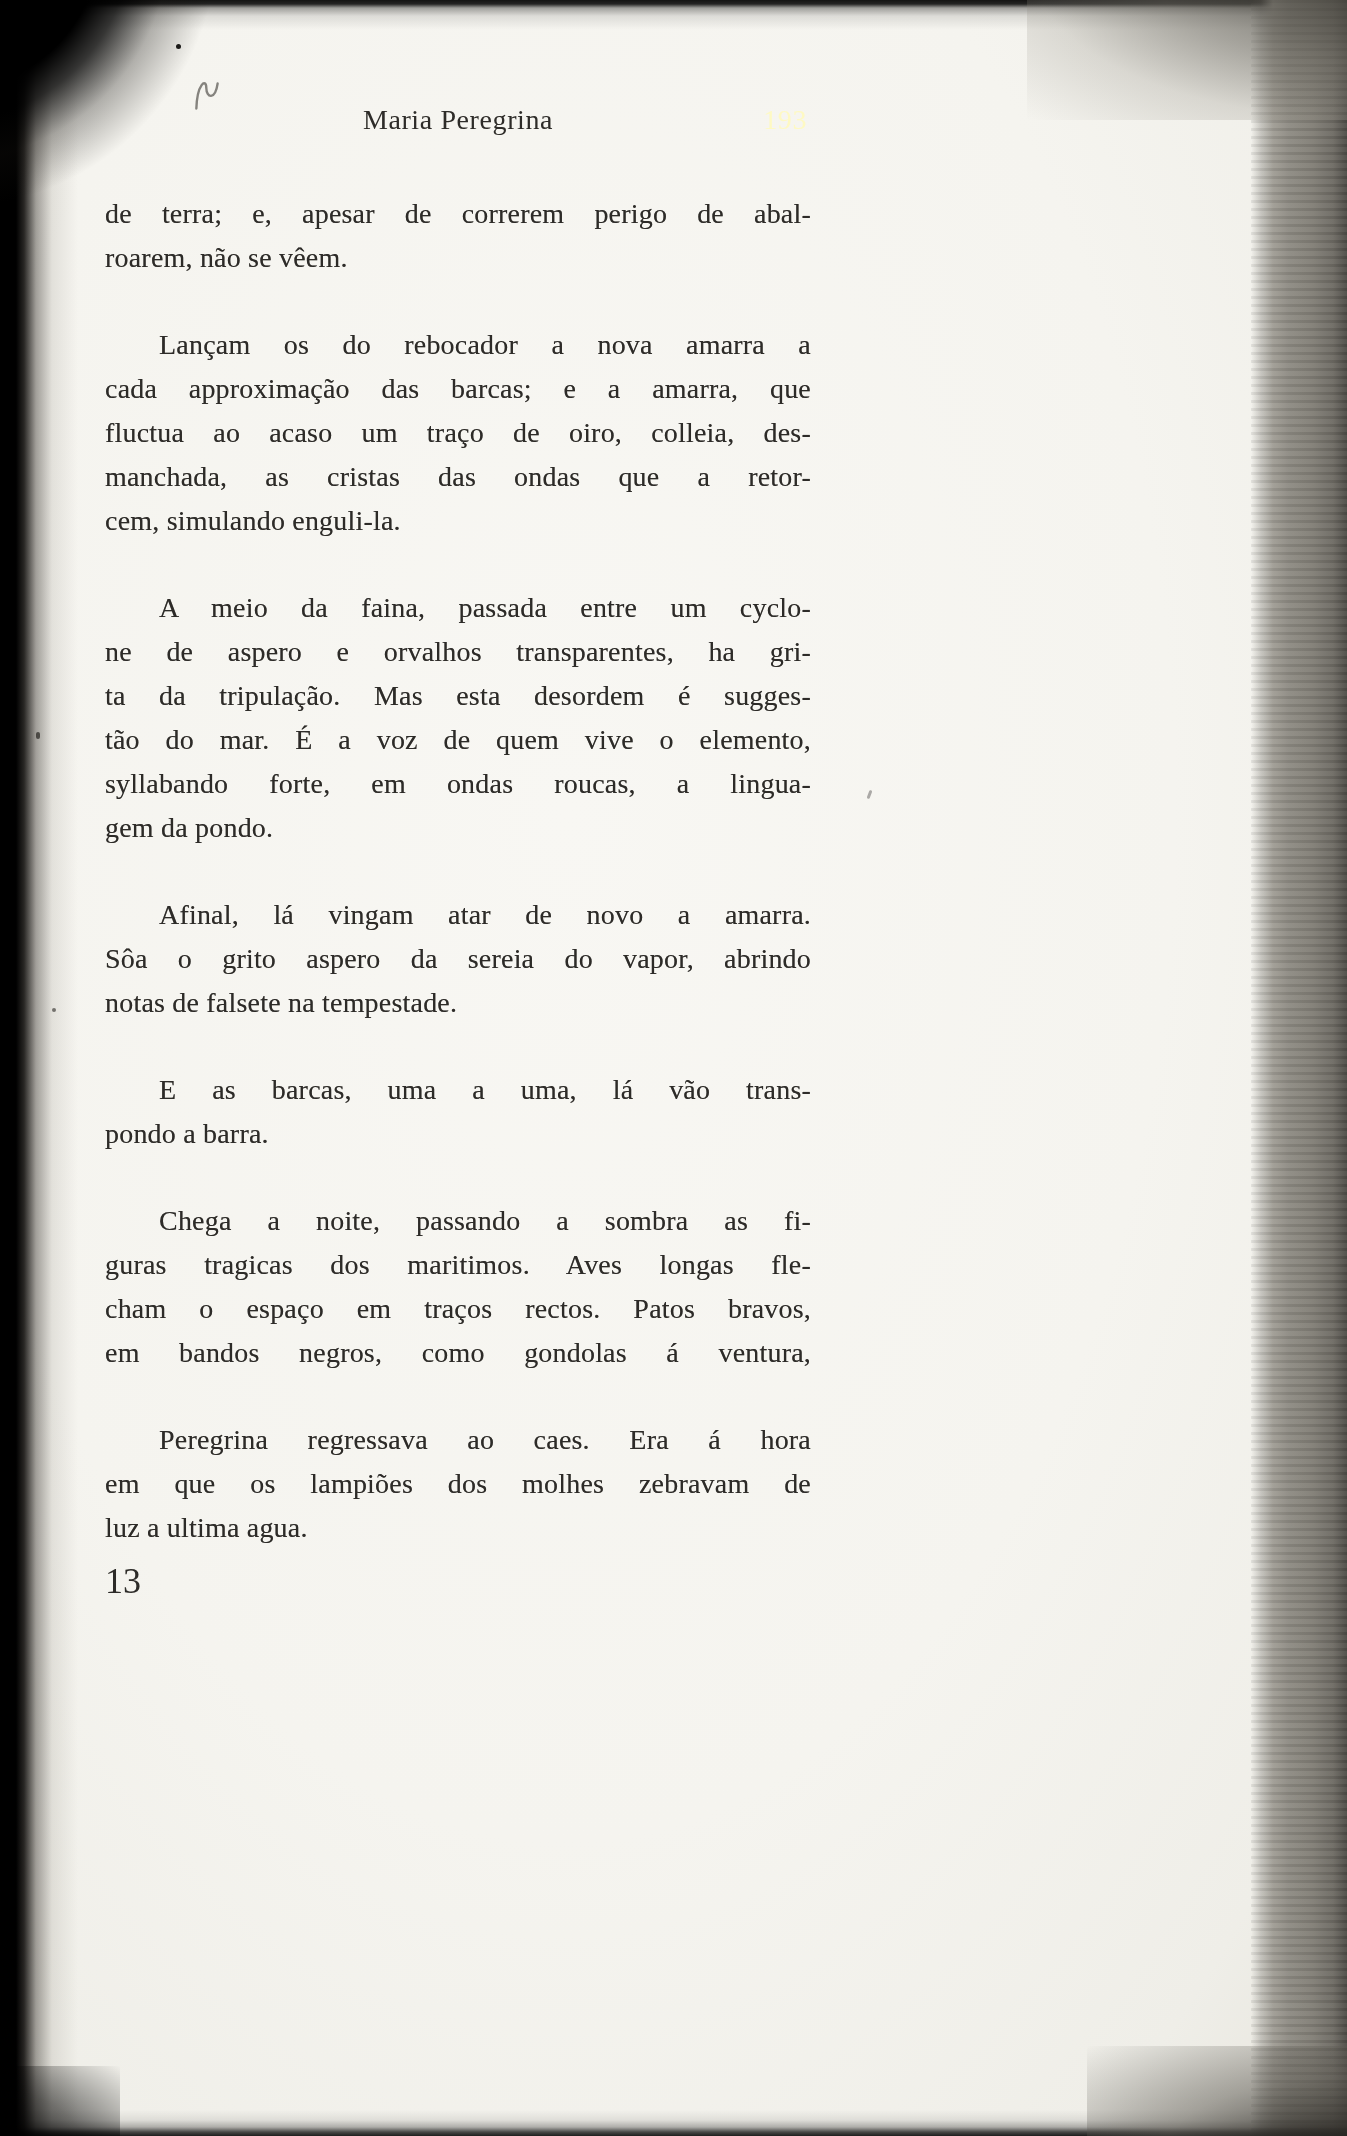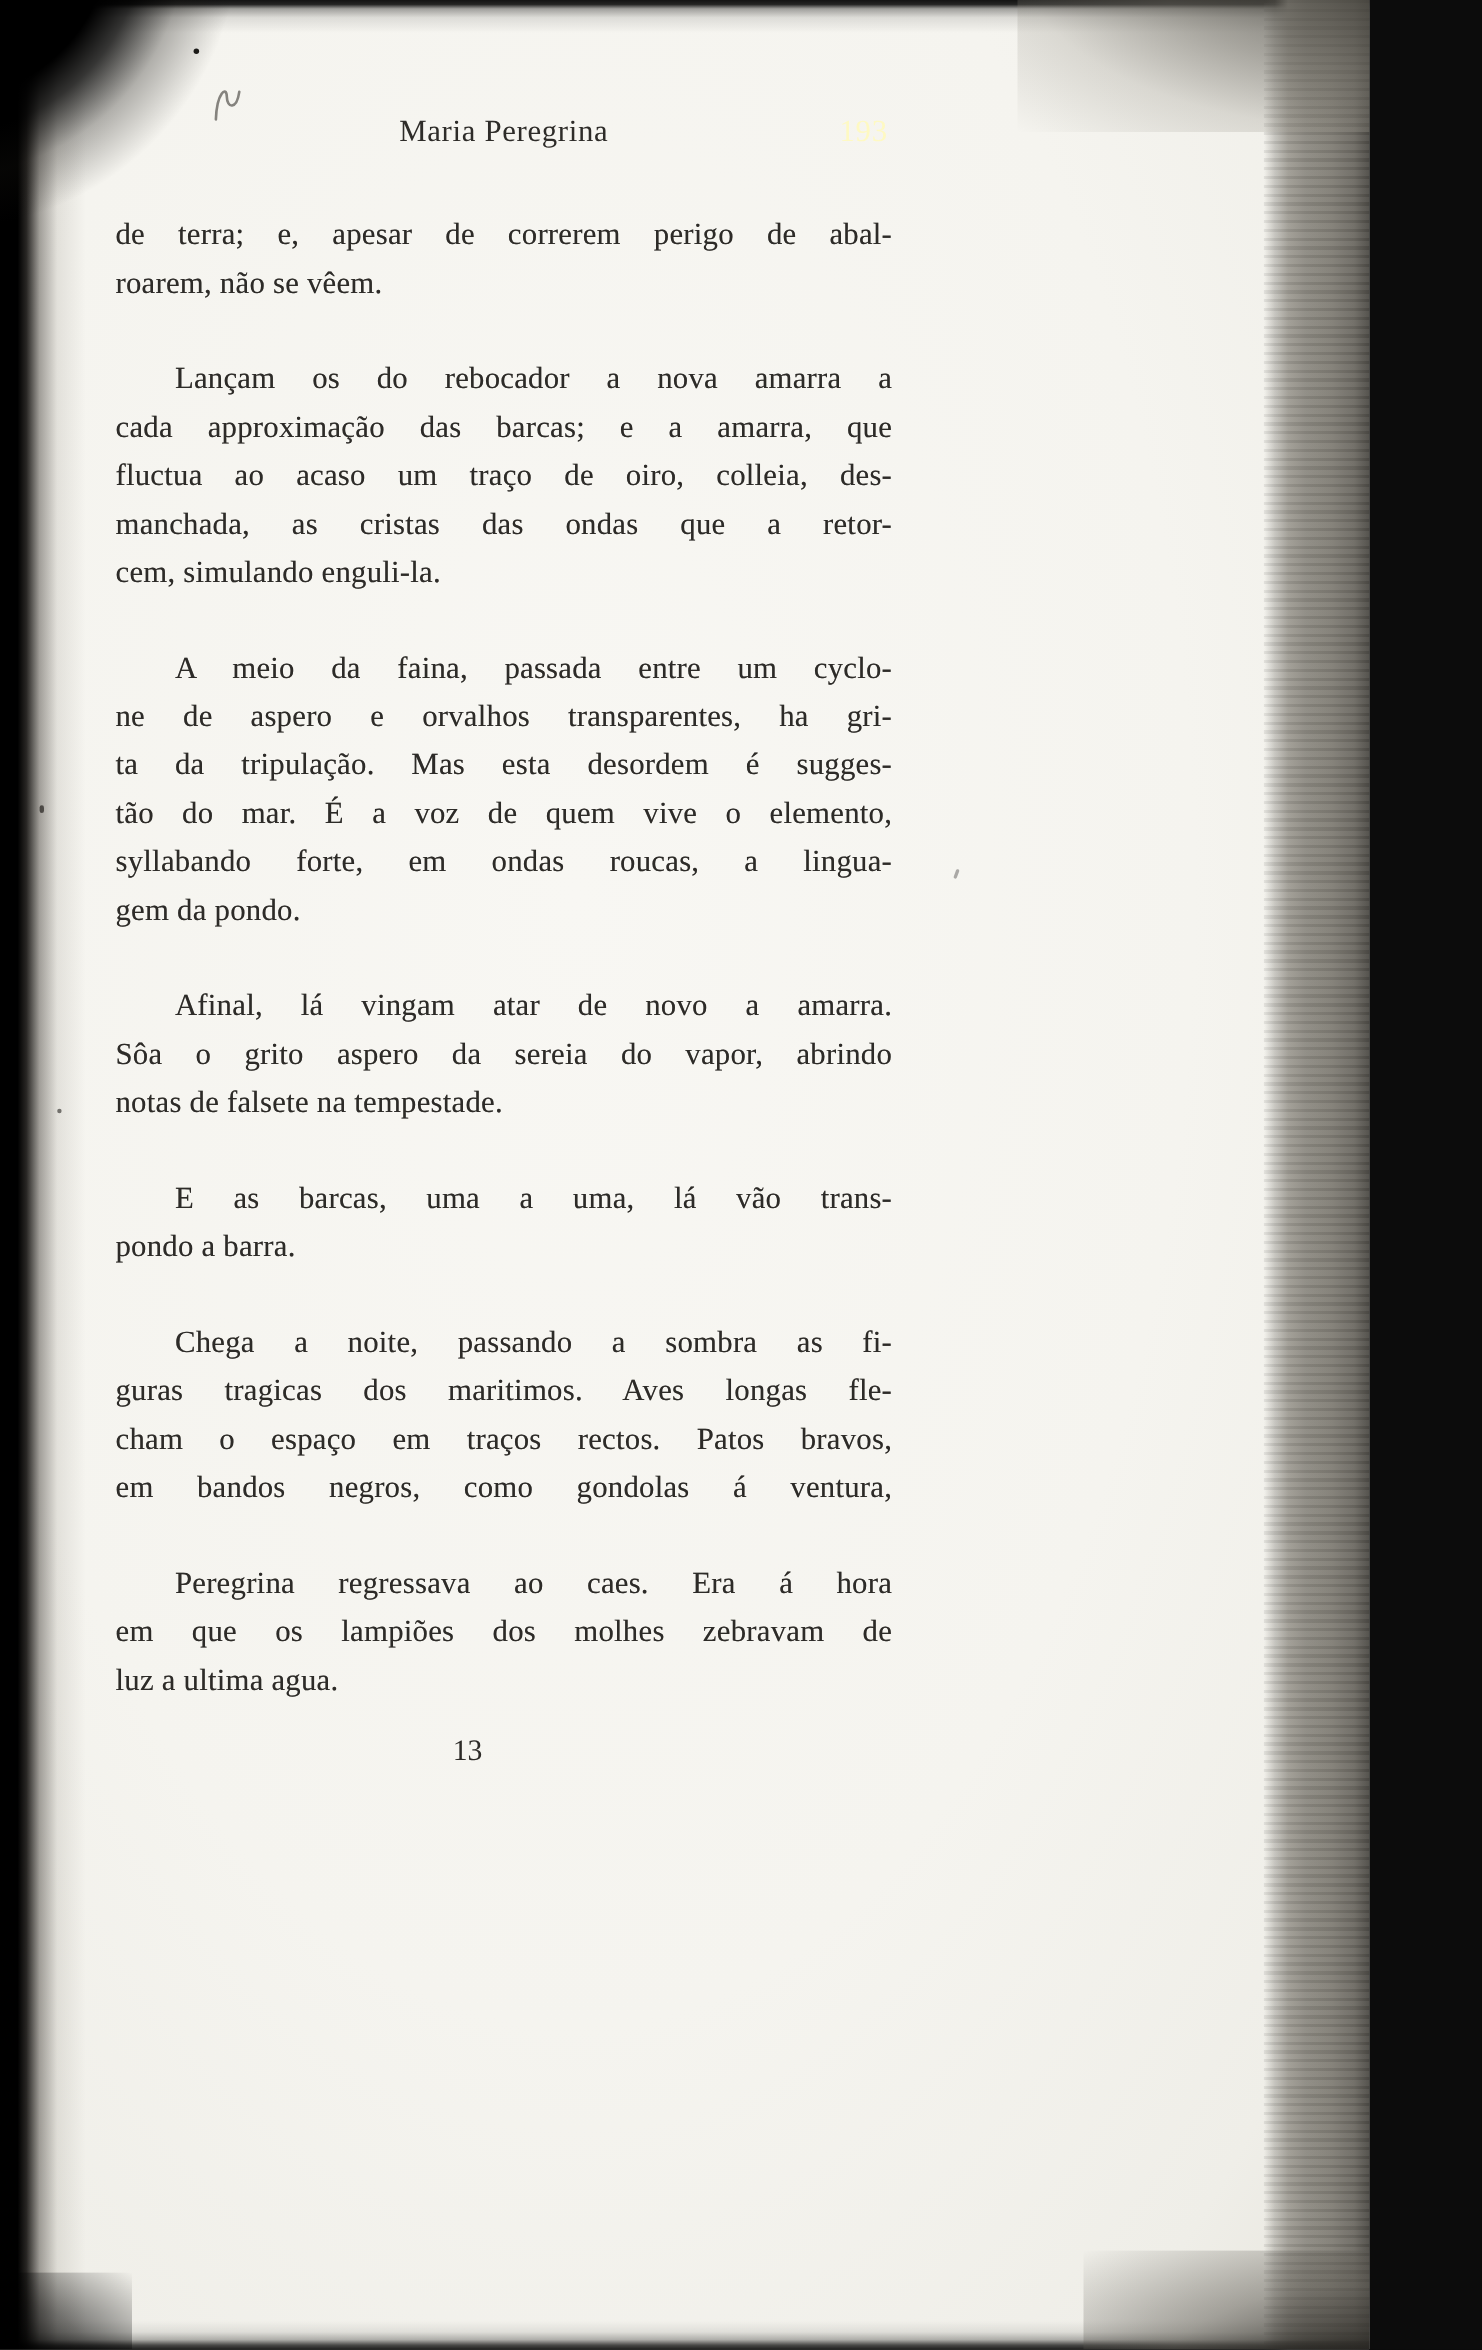--- a/index.html
+++ b/index.html
@@ -2,21 +2,21 @@
 <html lang="pt"><head>
 <meta charset="utf-8">
 <style>
   html, body {
     margin: 0;
     padding: 0;
     background: #0c0c0c;
   }
   .scan {
     position: relative;
-    width: 1245px;
+    width: 1347px;
     height: 2136px;
     overflow: hidden;
     background: #0c0c0c;
     font-family: "Liberation Serif", "DejaVu Serif", serif;
     text-decoration: underline;
   }
   
   .paper {
     position: absolute;
     inset: 0;
@@ -143,24 +143,24 @@
     white-space: normal;
   }
   .line.last {
     text-align-last: left;
   }
   .para.indent .line:first-child {
     text-indent: 54px;
     margin-top: 43px;
   }
   .sig-mark {
-    margin-top: 26px;
-    text-align: center;
+    margin-top: 10px;
+    text-align: left;
     padding-right: 66px;
-    font-size: 27px;
+    font-size: 36px;
   }
 
   
   .smudge {
     position: absolute;
     left: 190px; top: 76px;
     z-index: 4;
     opacity: 0.65;
     transform: rotate(-12deg);
   }

